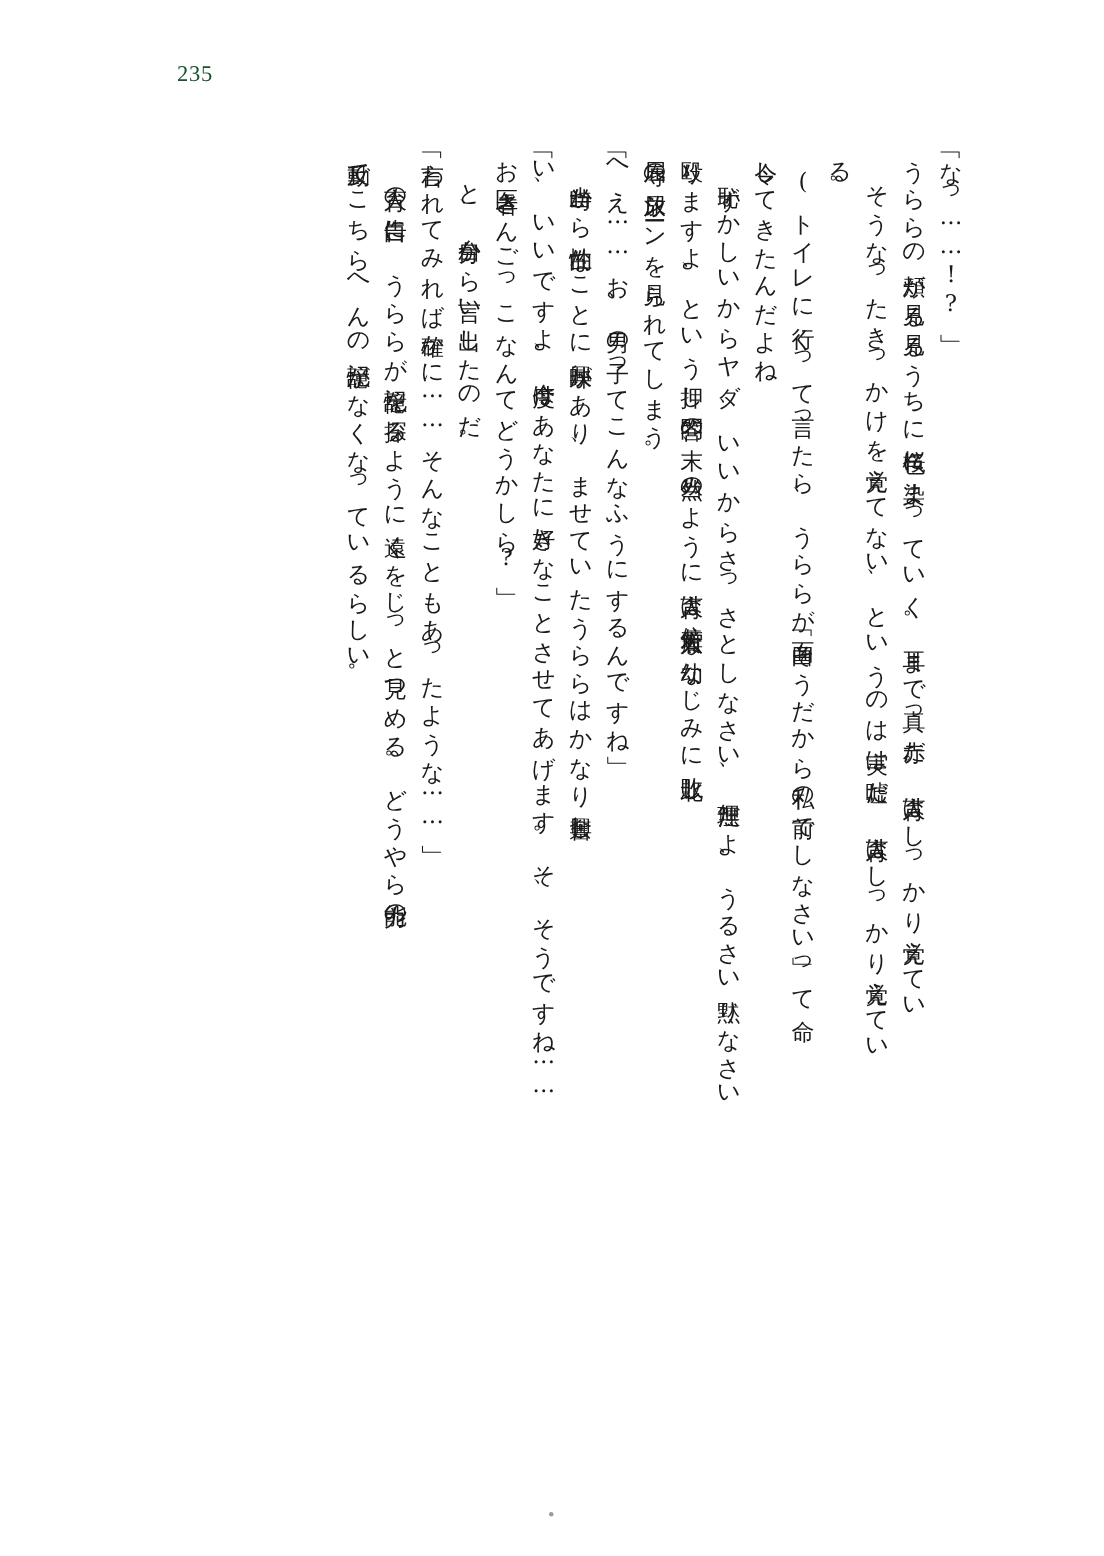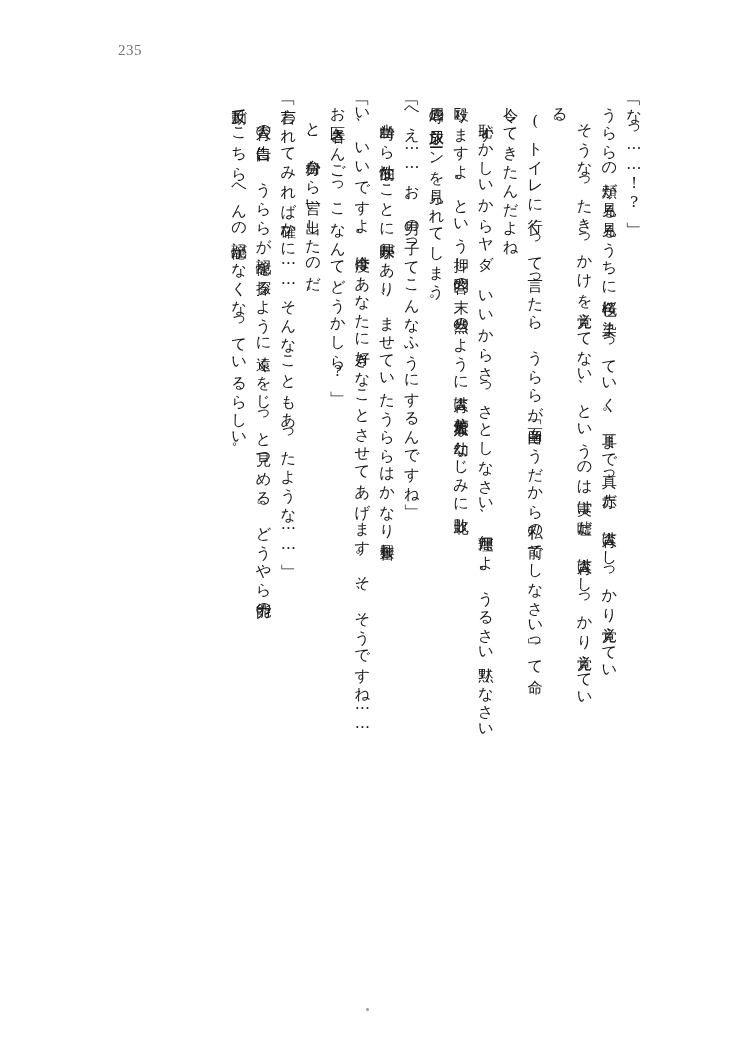--- a/index.html
+++ b/index.html
@@ -15,21 +15,21 @@
     width: 736px;
     height: 1037px;
     background: #ffffff;
     overflow: hidden;
   }
   .page-number {
     position: absolute;
     top: 42px;
     left: 118px;
     font-size: 15px;
-    color: #737373;
+    color: #14532d;
     letter-spacing: 0.5px;
     font-family: "Liberation Serif", "DejaVu Serif", serif;
   }
   .text-block {
     position: absolute;
     top: 96px;
     left: 96px;
     width: 545px;
     height: 880px;
     display: flex;

